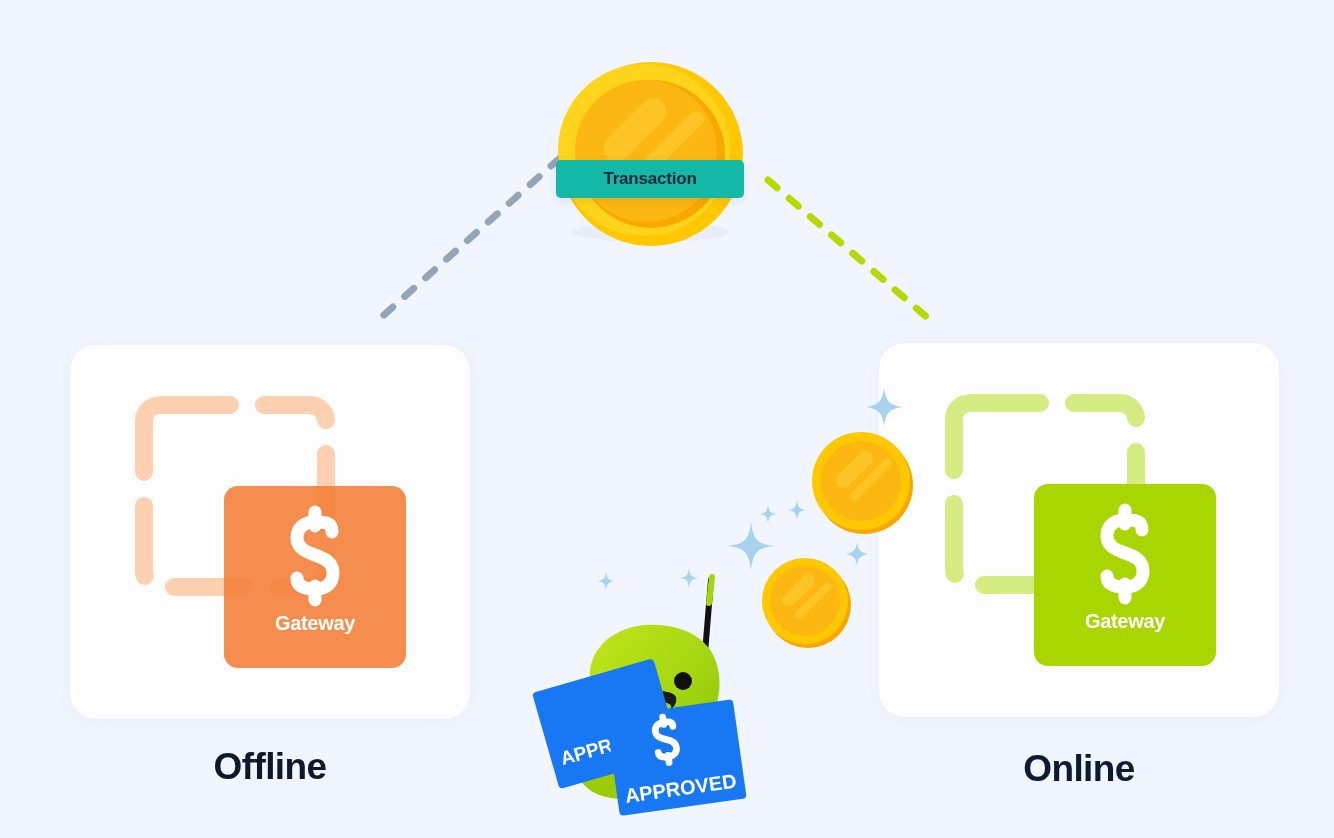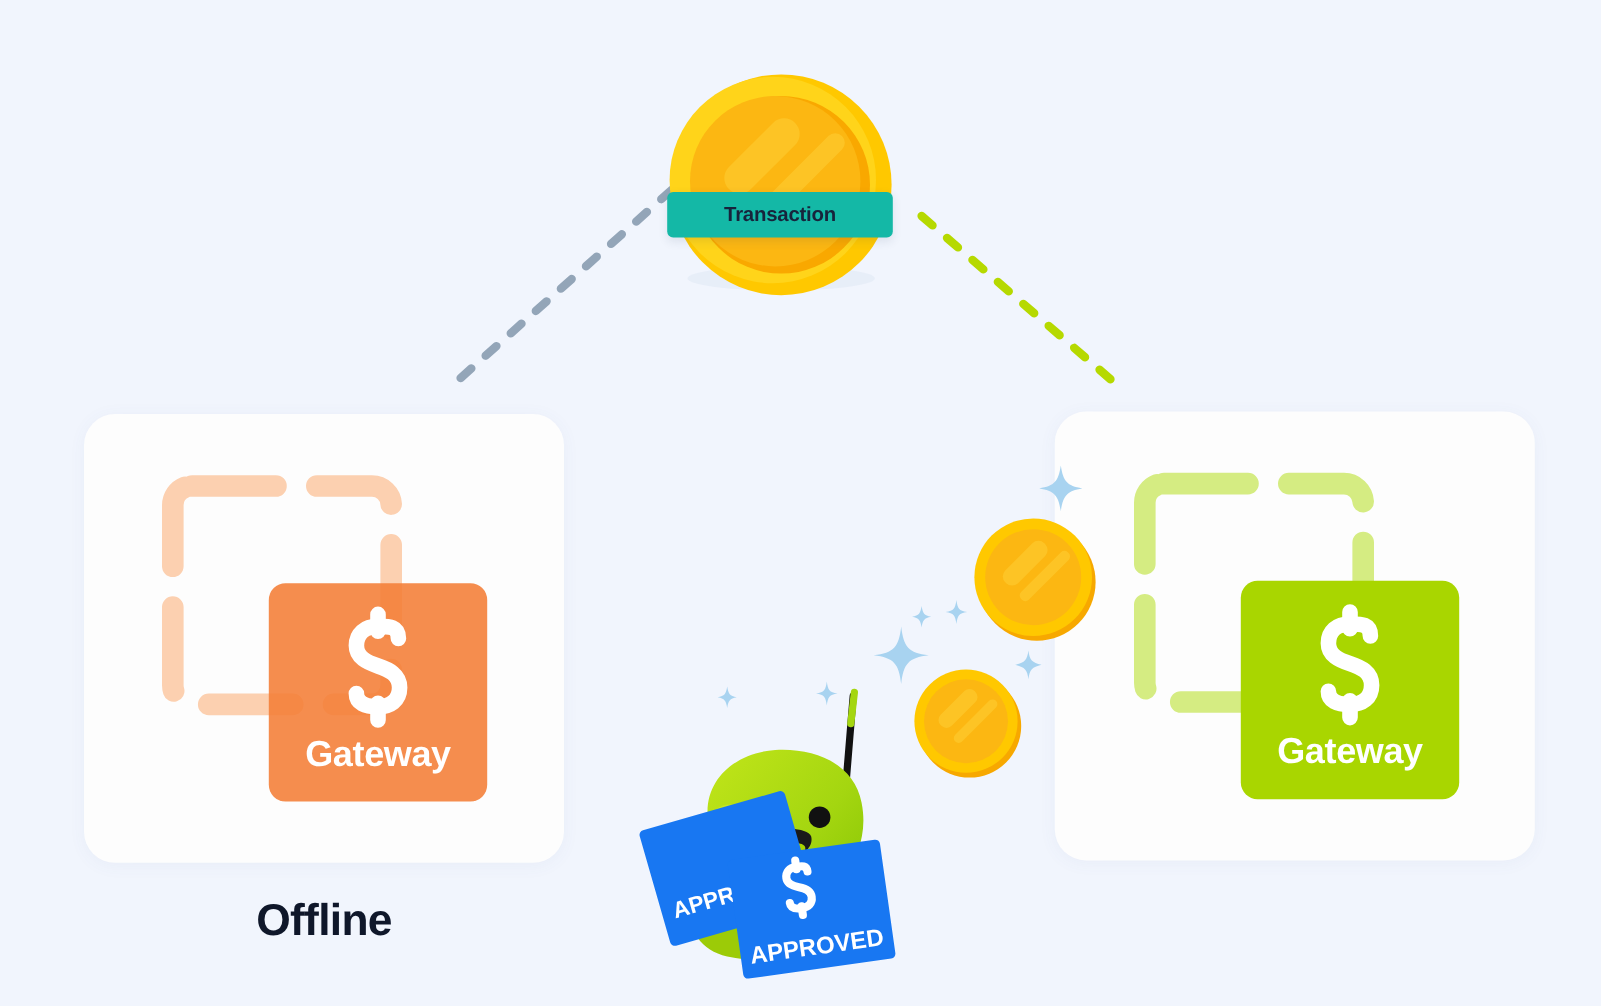--- a/index.html
+++ b/index.html
@@ -106,21 +106,21 @@
     justify-content: flex-start;
   }
   .gateway-left  { left: 224px; top: 486px; background: rgba(244,125,54,0.88); }
   .gateway-right { left: 1034px; top: 484px; background: #a9d600; }
 
   .gateway .dollar {
     margin-top: 22px;
   }
   .gateway .gw-label {
     margin-top: 8px;
-    font-size: 30px;
+    font-size: 20px;
     font-weight: bold;
     color: #ffffff;
     letter-spacing: -0.3px;
   }
 
   
   .float-coin { position: absolute; }
   .coin-a { left: 810px; top: 430px; width: 104px; height: 104px; }
   .coin-b { left: 760px; top: 556px; width: 92px;  height: 92px;  }
 
@@ -191,20 +191,21 @@
 
   <div class="gateway gateway-right">
     <svg class="dollar" width="62" height="96" viewBox="0 0 62 96">
       <path d="M31 4 V18 M31 78 V92" stroke="#ffffff" stroke-width="13" stroke-linecap="round"></path>
       <path d="M48 24 C48 14 41 14 31 14 C20 14 13 20 13 30 C13 40 22 44 31 47
                C40 50 49 54 49 65 C49 76 41 81 31 81 C20 81 13 78 13 70" fill="none" stroke="#ffffff" stroke-width="13" stroke-linecap="round" stroke-linejoin="round"></path>
     </svg>
     <div class="gw-label">Gateway</div>
   </div>
 
+  <div class="caption caption-right">Online</div>
 
   <svg class="float-coin coin-a" viewBox="0 0 104 104">
     <circle cx="54" cy="55" r="49" fill="#f7a800"></circle>
     <circle cx="51" cy="51" r="49" fill="#ffc800"></circle>
     <circle cx="51" cy="51" r="40" fill="#fcb712"></circle>
     <g opacity="0.35" fill="#ffdc4a">
       <rect x="21" y="32" width="46" height="15" rx="7" transform="rotate(-45 44 39)"></rect>
       <rect x="33" y="46" width="55" height="9" rx="4" transform="rotate(-45 60 50)"></rect>
     </g>
   </svg>

